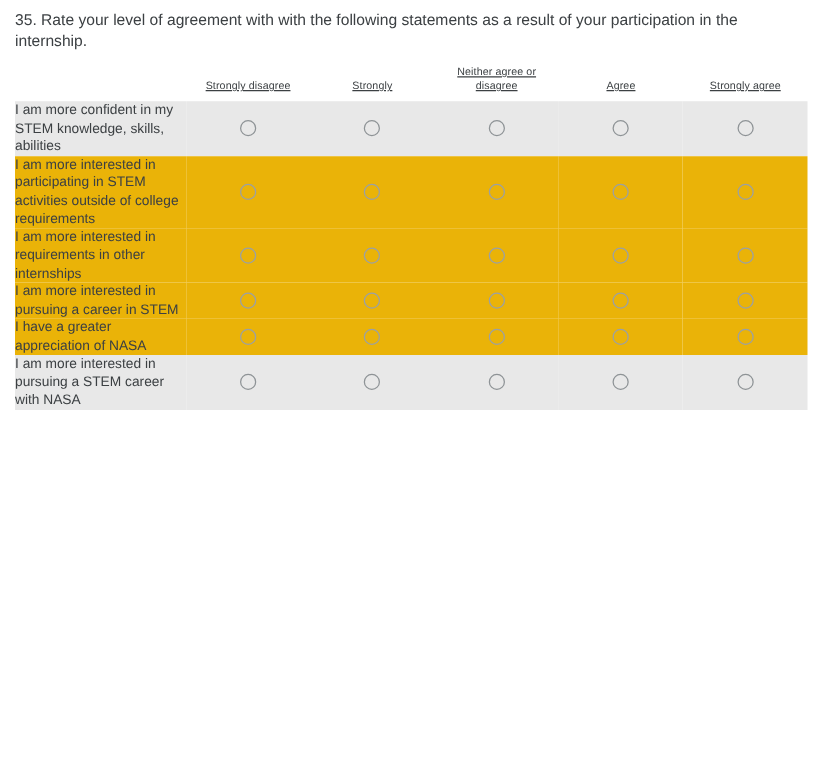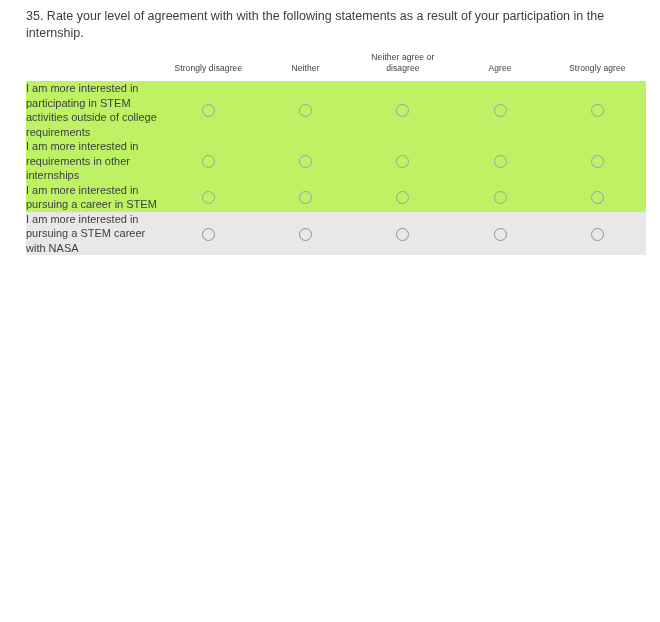--- a/index.html
+++ b/index.html
@@ -13,21 +13,21 @@
     font-family: "Liberation Sans", sans-serif;
     color: #3c4043;
     -webkit-font-smoothing: antialiased;
   }
   .page {
     position: relative;
     width: 660px;
     height: 438px;
     overflow: hidden;
     box-sizing: border-box;
-    padding: 8px 14px 0 26px;
+    padding: 8px 14px 0 12px;
     border-radius: 14px;
   }
   .question-title {
     font-size: 12.5px;
     line-height: 17px;
     color: #3c4043;
     margin: 0 0 10px 0;
     max-width: 600px;
     font-weight: 400;
   }
@@ -40,33 +40,34 @@
   .matrix col.opt-col { width: 96px; }
   .matrix thead th {
     font-size: 8.5px;
     font-weight: 400;
     color: #3c4043;
     text-align: center;
     vertical-align: bottom;
     padding: 0 2px 7px 2px;
     line-height: 11px;
     letter-spacing: .1px;
+    text-decoration: underline;
   }
   .matrix thead th.label-head {
     text-align: left;
   }
   .matrix tbody td {
     padding: 0;
     vertical-align: middle;
   }
   .matrix tbody tr.shaded td {
     background: #e8e8e8;
   }
   .matrix tbody tr.plain td {
-    background: #bef264;
+    background: #eab308;
   }
   .row-label {
     font-size: 11px;
     line-height: 14.5px;
     color: #3c4043;
     padding: 9px 6px 9px 6px;
     text-align: left;
   }
   .opt-cell {
     text-align: center;
@@ -97,28 +98,36 @@
       <col class="opt-col">
       <col class="opt-col">
       <col class="opt-col">
       <col class="opt-col">
       <col class="opt-col">
     </colgroup>
     <thead>
       <tr>
         <th class="label-head"></th>
         <th>Strongly disagree</th>
-        <th>Neither</th>
+        <th>Strongly</th>
         <th>Neither agree or disagree</th>
         <th>Agree</th>
         <th>Strongly agree</th>
       </tr>
     </thead>
     <tbody>
 
+      <tr class="shaded">
+        <td class="row-label">I am more confident in my STEM knowledge, skills, abilities</td>
+        <td class="opt-cell"><span class="radio"></span></td>
+        <td class="opt-cell"><span class="radio"></span></td>
+        <td class="opt-cell"><span class="radio"></span></td>
+        <td class="opt-cell"><span class="radio"></span></td>
+        <td class="opt-cell"><span class="radio"></span></td>
+      </tr>
 
       <tr class="plain">
         <td class="row-label">I am more interested in participating in STEM activities outside of college requirements</td>
         <td class="opt-cell"><span class="radio"></span></td>
         <td class="opt-cell"><span class="radio"></span></td>
         <td class="opt-cell"><span class="radio"></span></td>
         <td class="opt-cell"><span class="radio"></span></td>
         <td class="opt-cell"><span class="radio"></span></td>
       </tr>
 
@@ -136,20 +145,28 @@
       <tr class="plain">
         <td class="row-label">I am more interested in pursuing a career in STEM</td>
         <td class="opt-cell"><span class="radio"></span></td>
         <td class="opt-cell"><span class="radio"></span></td>
         <td class="opt-cell"><span class="radio"></span></td>
         <td class="opt-cell"><span class="radio"></span></td>
         <td class="opt-cell"><span class="radio"></span></td>
       </tr>
 
 
+      <tr class="plain">
+        <td class="row-label">I have a greater appreciation of NASA</td>
+        <td class="opt-cell"><span class="radio"></span></td>
+        <td class="opt-cell"><span class="radio"></span></td>
+        <td class="opt-cell"><span class="radio"></span></td>
+        <td class="opt-cell"><span class="radio"></span></td>
+        <td class="opt-cell"><span class="radio"></span></td>
+      </tr>
 
       <tr class="shaded">
         <td class="row-label">I am more interested in pursuing a STEM career with NASA</td>
         <td class="opt-cell"><span class="radio"></span></td>
         <td class="opt-cell"><span class="radio"></span></td>
         <td class="opt-cell"><span class="radio"></span></td>
         <td class="opt-cell"><span class="radio"></span></td>
         <td class="opt-cell"><span class="radio"></span></td>
       </tr>
 

